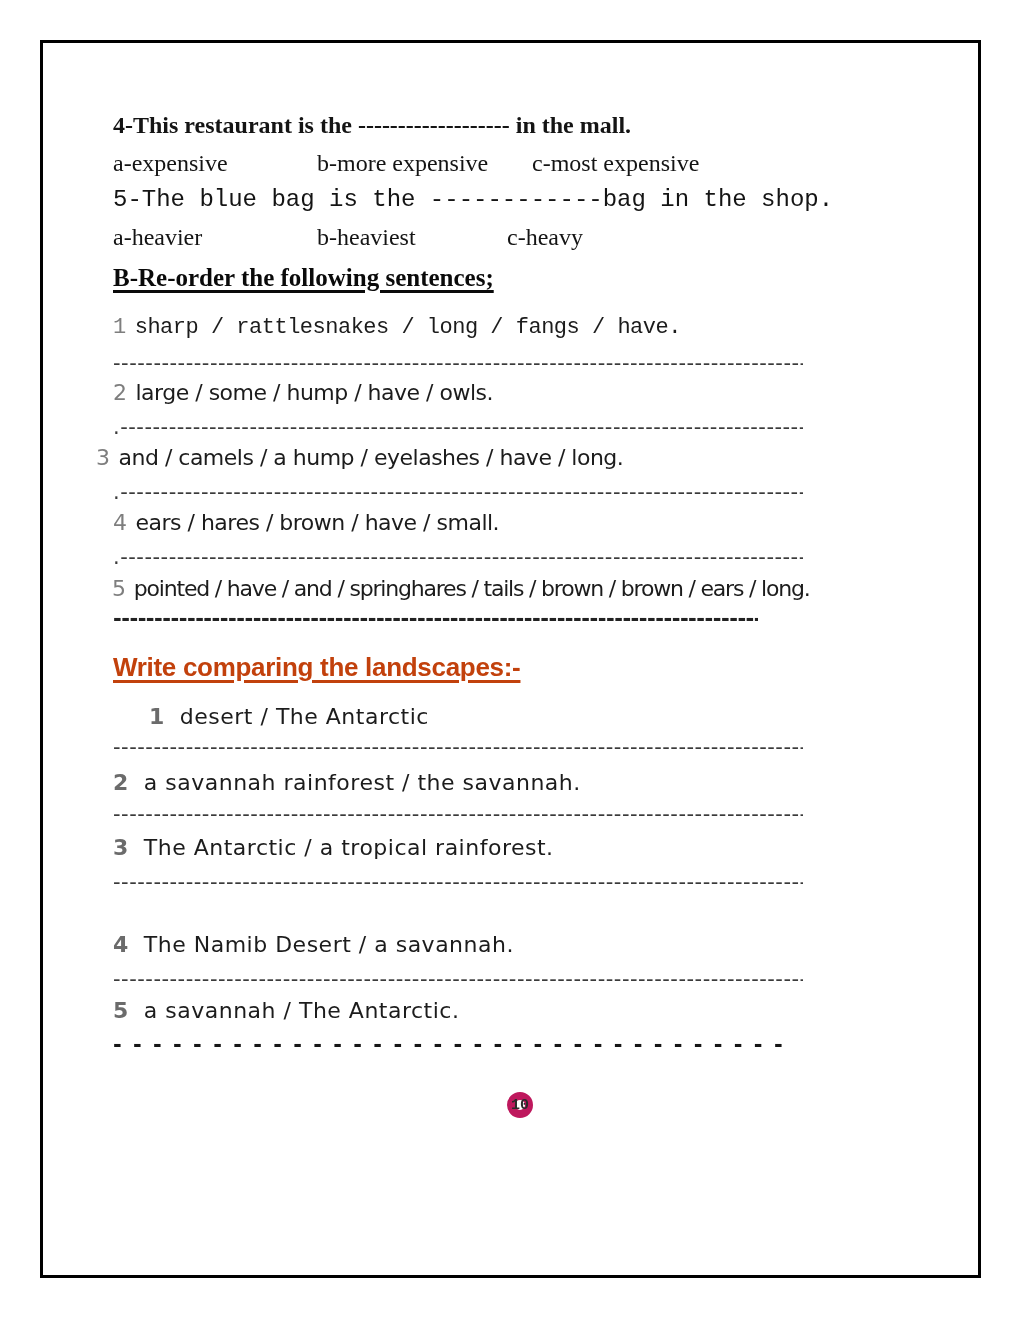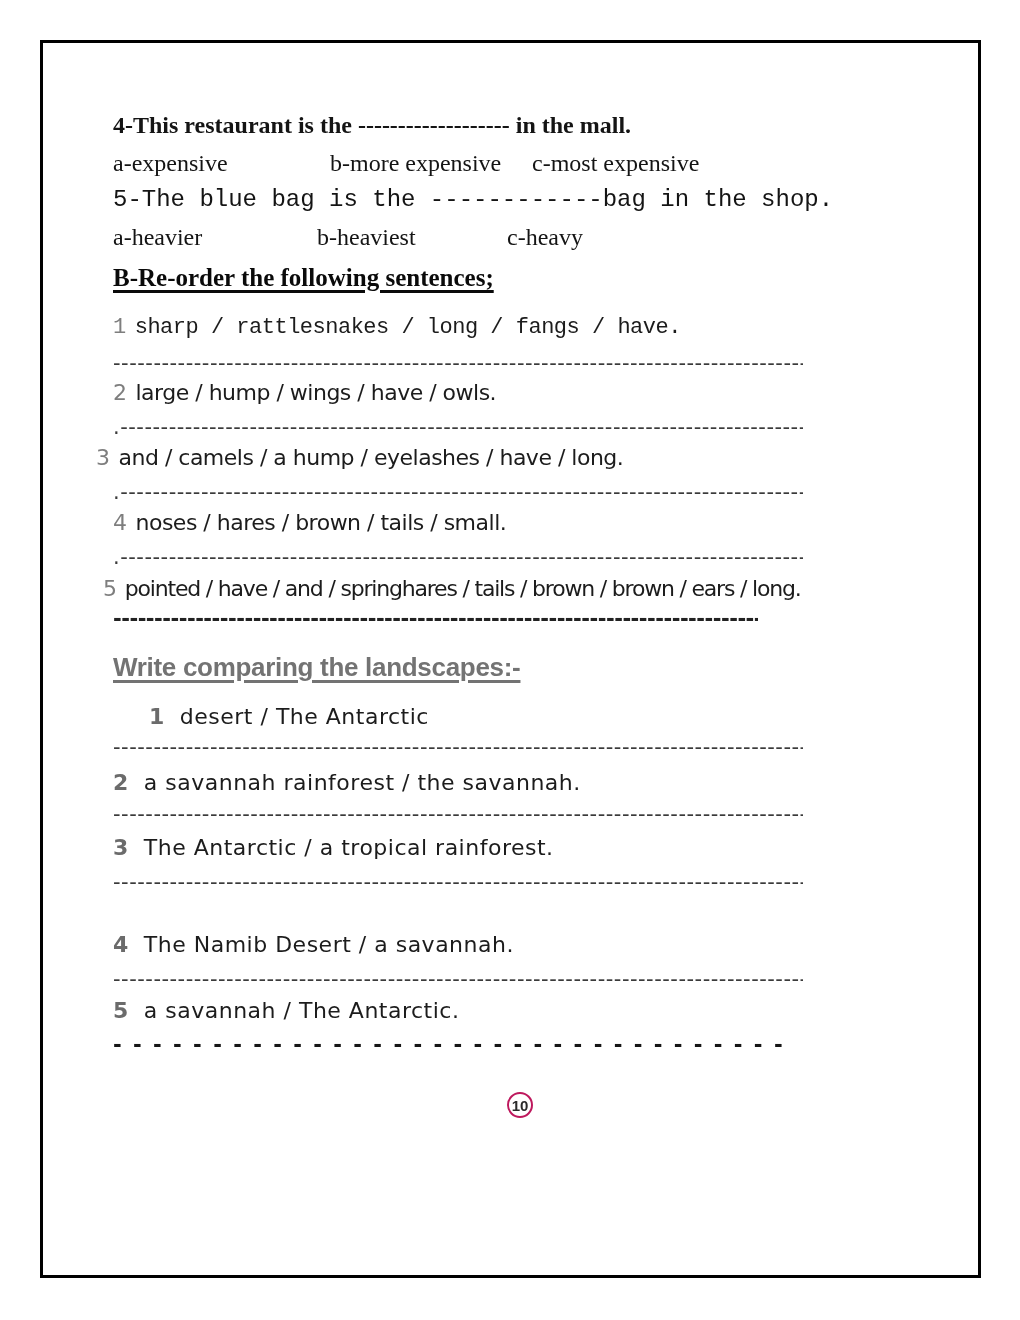--- a/index.html
+++ b/index.html
@@ -31,21 +31,21 @@
   
   .heading-serif {
     font-family: "Liberation Serif", serif;
     font-weight: bold; font-size: 25px; color: #0a0a0a;
     text-decoration: underline;
     text-decoration-thickness: 2.5px;
     text-underline-offset: 4px;
   }
   .heading-sans {
     font-family: "Liberation Sans", sans-serif;
-    font-weight: bold; font-size: 26px; color: #737373;
+    font-weight: bold; font-size: 26px; color: #c2410c;
     text-decoration: underline;
     text-decoration-thickness: 3px;
     text-underline-offset: 4px;
     letter-spacing: -0.3px;
   }
 
   
   .comic {
     font-family: "DejaVu Sans", sans-serif;
     font-size: 22px; color: #1c1c1c;
@@ -69,71 +69,71 @@
     overflow: hidden; white-space: nowrap;
     width: 690px; height: 26px;
     letter-spacing: 0.5px;
   }
   .dashline.dense { width: 645px; color: #222222; font-weight: bold; letter-spacing: -0.5px; }
   .dashline.spaced { width: 682px; color: #161616; font-weight: bold; letter-spacing: 2px; }
 
   
   .page-badge {
     width: 26px; height: 26px;
-    border: 2px solid #be185d; border-radius: 50%;
+    border: 8px solid #be185d; border-radius: 50%;
     display: flex; align-items: center; justify-content: center;
-    font-family: Liberation Sans, sans-serif;
+    font-family: Liberation Mono, monospace;
     font-size: 15px; font-weight: bold; color: #2b2b2b;
     background: #ffffff;
   }
 </style>
 </head>
 <body>
 
 <div class="page-border"></div>
 
 <div class="abs serif-line" style="left:113px; top:112px;font-weight:bold;">4-This restaurant is the ------------------- in the mall.</div>
 
 <div class="abs serif-line opt-row" style="left:0; top:150px; width:1020px;">
   <span class="opt" style="left:113px;">a-expensive</span>
-  <span class="opt" style="left:330px;">b-more expensive</span>
+  <span class="opt" style="left:317px;">b-more expensive</span>
   <span class="opt" style="left:532px;">c-most expensive</span>
 </div>
 
 <div class="abs serif-line" style="left:113px; top:186px;font-family:Liberation Mono, monospace;">5-The blue bag is the ------------bag in the shop.</div>
 
 <div class="abs serif-line opt-row" style="left:0; top:224px; width:1020px;">
   <span class="opt" style="left:113px;">a-heavier</span>
   <span class="opt" style="left:317px;">b-heaviest</span>
   <span class="opt" style="left:507px;">c-heavy</span>
 </div>
 
 <div class="abs heading-serif" style="left:113px; top:264px;">B-Re-order the following sentences;</div>
 
 <div class="abs comic item-b" style="left:113px; top:315px;font-family:Liberation Mono, monospace;">
   <span class="num-b">1</span><span>sharp / rattlesnakes / long / fangs / have.</span>
 </div>
 <div class="abs dashline" style="left:113px; top:351px;">----------------------------------------------------------------------------------------------------</div>
 
 <div class="abs comic item-b" style="left:113px; top:380px;">
-  <span class="num-b">2</span><span>large / hump / wings / have / owls.</span>
+  <span class="num-b">2</span><span>large / some / hump / have / owls.</span>
 </div>
 <div class="abs dashline" style="left:113px; top:415px;">.----------------------------------------------------------------------------------------------------</div>
 
 <div class="abs comic item-b" style="left:96px; top:445px;">
   <span class="num-b">3</span><span>and / camels / a hump / eyelashes / have / long.</span>
 </div>
 <div class="abs dashline" style="left:113px; top:480px;">.----------------------------------------------------------------------------------------------------</div>
 
 <div class="abs comic item-b" style="left:113px; top:510px;">
-  <span class="num-b">4</span><span>noses / hares / brown / tails / small.</span>
+  <span class="num-b">4</span><span>ears / hares / brown / have / small.</span>
 </div>
 <div class="abs dashline" style="left:113px; top:545px;">.----------------------------------------------------------------------------------------------------</div>
 
-<div class="abs comic item-b tight" style="left:103px; top:576px;">
+<div class="abs comic item-b tight" style="left:112px; top:576px;">
   <span class="num-b">5</span><span>pointed / have / and / springhares / tails / brown / brown / ears / long.</span>
 </div>
 <div class="abs dashline dense" style="left:113px; top:607px;">----------------------------------------------------------------------------------------------------</div>
 
 <div class="abs heading-sans" style="left:113px; top:652px;">Write comparing the landscapes:-</div>
 
 <div class="abs comic item-c" style="left:113px; top:704px;margin-left:36px;">
   <span class="num-c">1</span><span>desert / The Antarctic</span>
 </div>
 <div class="abs dashline" style="left:113px; top:735px;">----------------------------------------------------------------------------------------------------</div>

